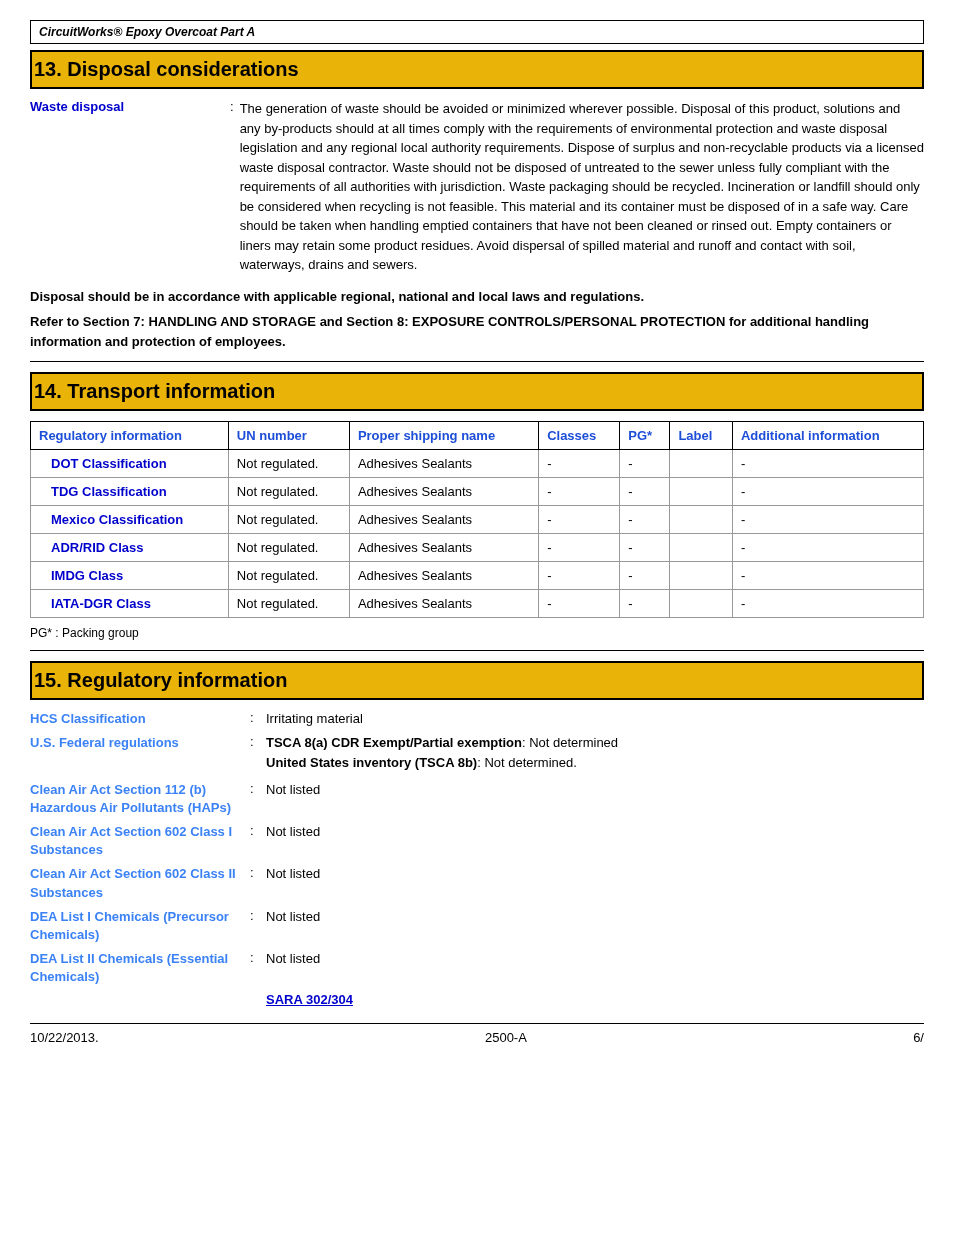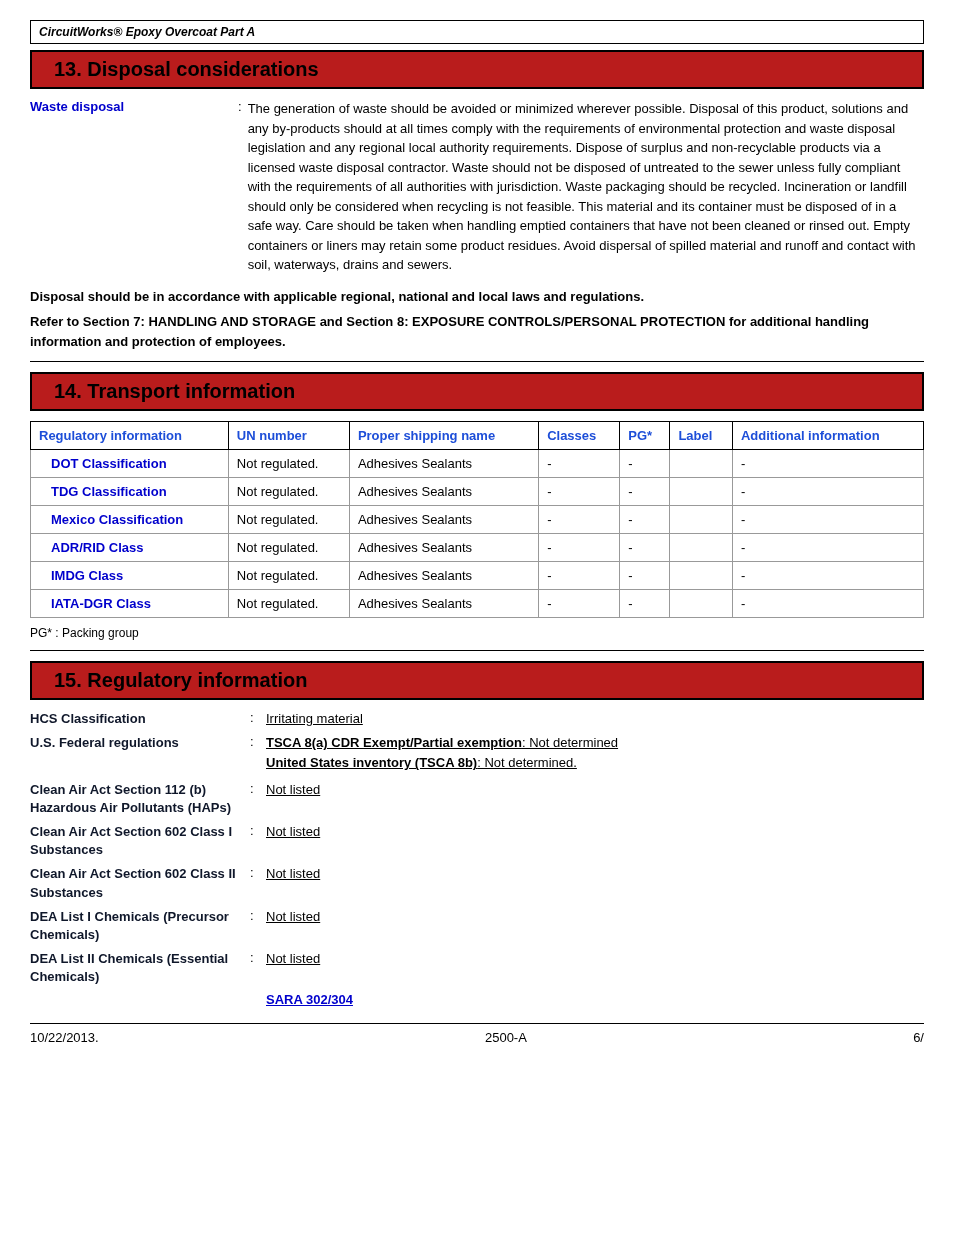--- a/index.html
+++ b/index.html
@@ -18,34 +18,34 @@
     }
     .header-bar {
       border: 1px solid #000;
       padding: 4px 8px;
       margin-bottom: 6px;
       font-style: italic;
       font-weight: bold;
       font-size: 12px;
     }
     .section-title {
-      background: #b91c1c;
+      background: #eab308;
       border: 2px solid #000;
-      padding: 6px 22px;
+      padding: 6px 2px;
       font-size: 20px;
       font-weight: bold;
       margin-bottom: 10px;
     }
     .blue-label { color: #0000cc; font-weight: bold; }
 
     
     .disposal-grid {
       display: grid;
       grid-template-columns: 200px 1fr;
-      gap: 8px;
+      gap: 0;
       margin-bottom: 12px;
     }
     .disposal-content {
       font-size: 13px;
       line-height: 1.5;
     }
     .disposal-note {
       font-weight: bold;
       font-size: 13px;
       margin-bottom: 6px;
@@ -87,33 +87,32 @@
     .reg-grid {
       margin-top: 4px;
     }
     .reg-row {
       display: grid;
       grid-template-columns: 220px 16px 1fr;
       margin-bottom: 6px;
       align-items: start;
     }
     .reg-label {
-      color: #0f172a;
+      color: #3b82f6;
       font-weight: bold;
       font-size: 13px;
       line-height: 1.4;
     }
     .reg-colon {
       font-size: 13px;
       padding-top: 0;
     }
     .reg-value {
       font-size: 13px;
       line-height: 1.4;
-      text-decoration: underline;
     }
     .reg-value strong {
       font-weight: bold;
     }
     .tsca-block {
       margin-bottom: 2px;
     }
     .sara-link {
       color: #0000cc;
       text-decoration: underline;

